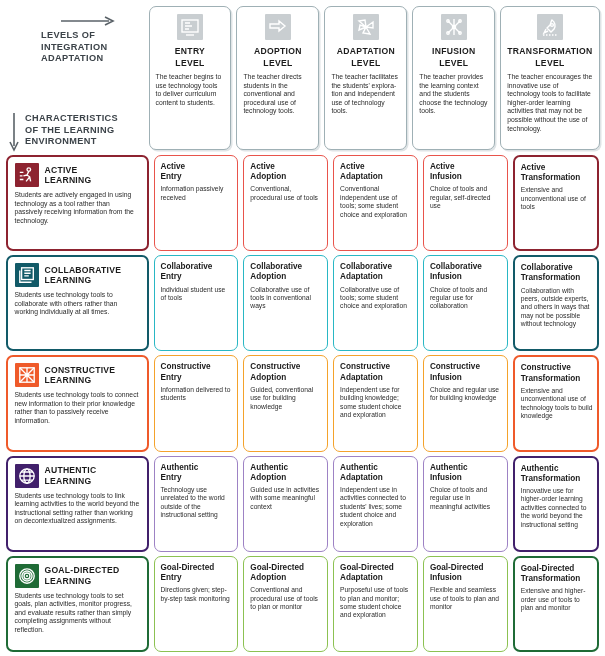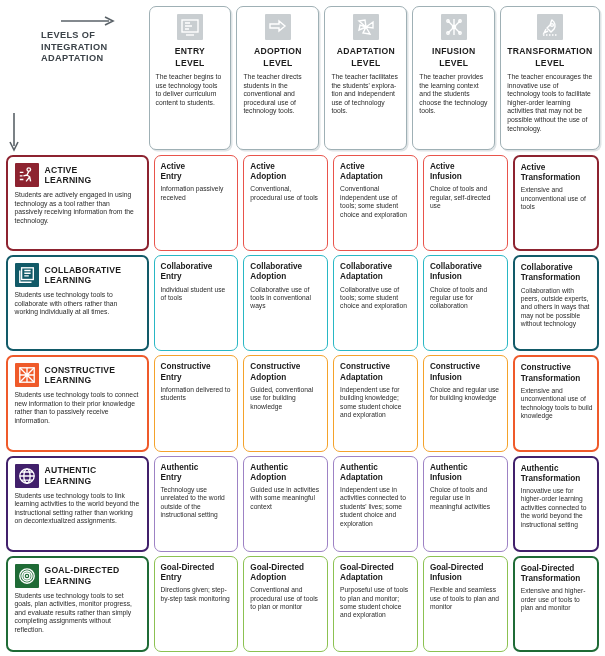--- a/index.html
+++ b/index.html
@@ -195,20 +195,25 @@
       </svg>
       <div class="levels-label">
         <span>LEVELS OF</span><br>
         <span>INTEGRATION</span><br>
         <span>ADAPTATION</span>
       </div>
       <svg class="arrow-down" viewBox="0 0 12 40">
         <line x1="6" y1="0" x2="6" y2="33" stroke="#5a6268" stroke-width="1.6"></line>
         <polyline points="2,29 6,37 10,29" fill="none" stroke="#5a6268" stroke-width="1.6"></polyline>
       </svg>
+      <div class="char-label">
+        <span>CHARACTERISTICS</span><br>
+        <span>OF THE LEARNING</span><br>
+        <span>ENVIRONMENT</span>
+      </div>
     </div>
     <div id="levels-container" style="display:flex;flex:1 1 auto;min-width:0;">
         <div class="level-card">
           <div class="level-icon">
             <svg width="20" height="20" viewBox="0 0 20 20">
               <rect x="2" y="3" width="16" height="12" stroke="#ffffff" stroke-width="1.4" fill="none"></rect>
               <line x1="6" y1="18" x2="14" y2="18" stroke="#ffffff" stroke-width="1.4" fill="none"></line>
               <path d="M5 6h5M5 9h7M5 12h4" stroke="#ffffff" stroke-width="1.4" fill="none"></path>
             </svg>
           </div>

